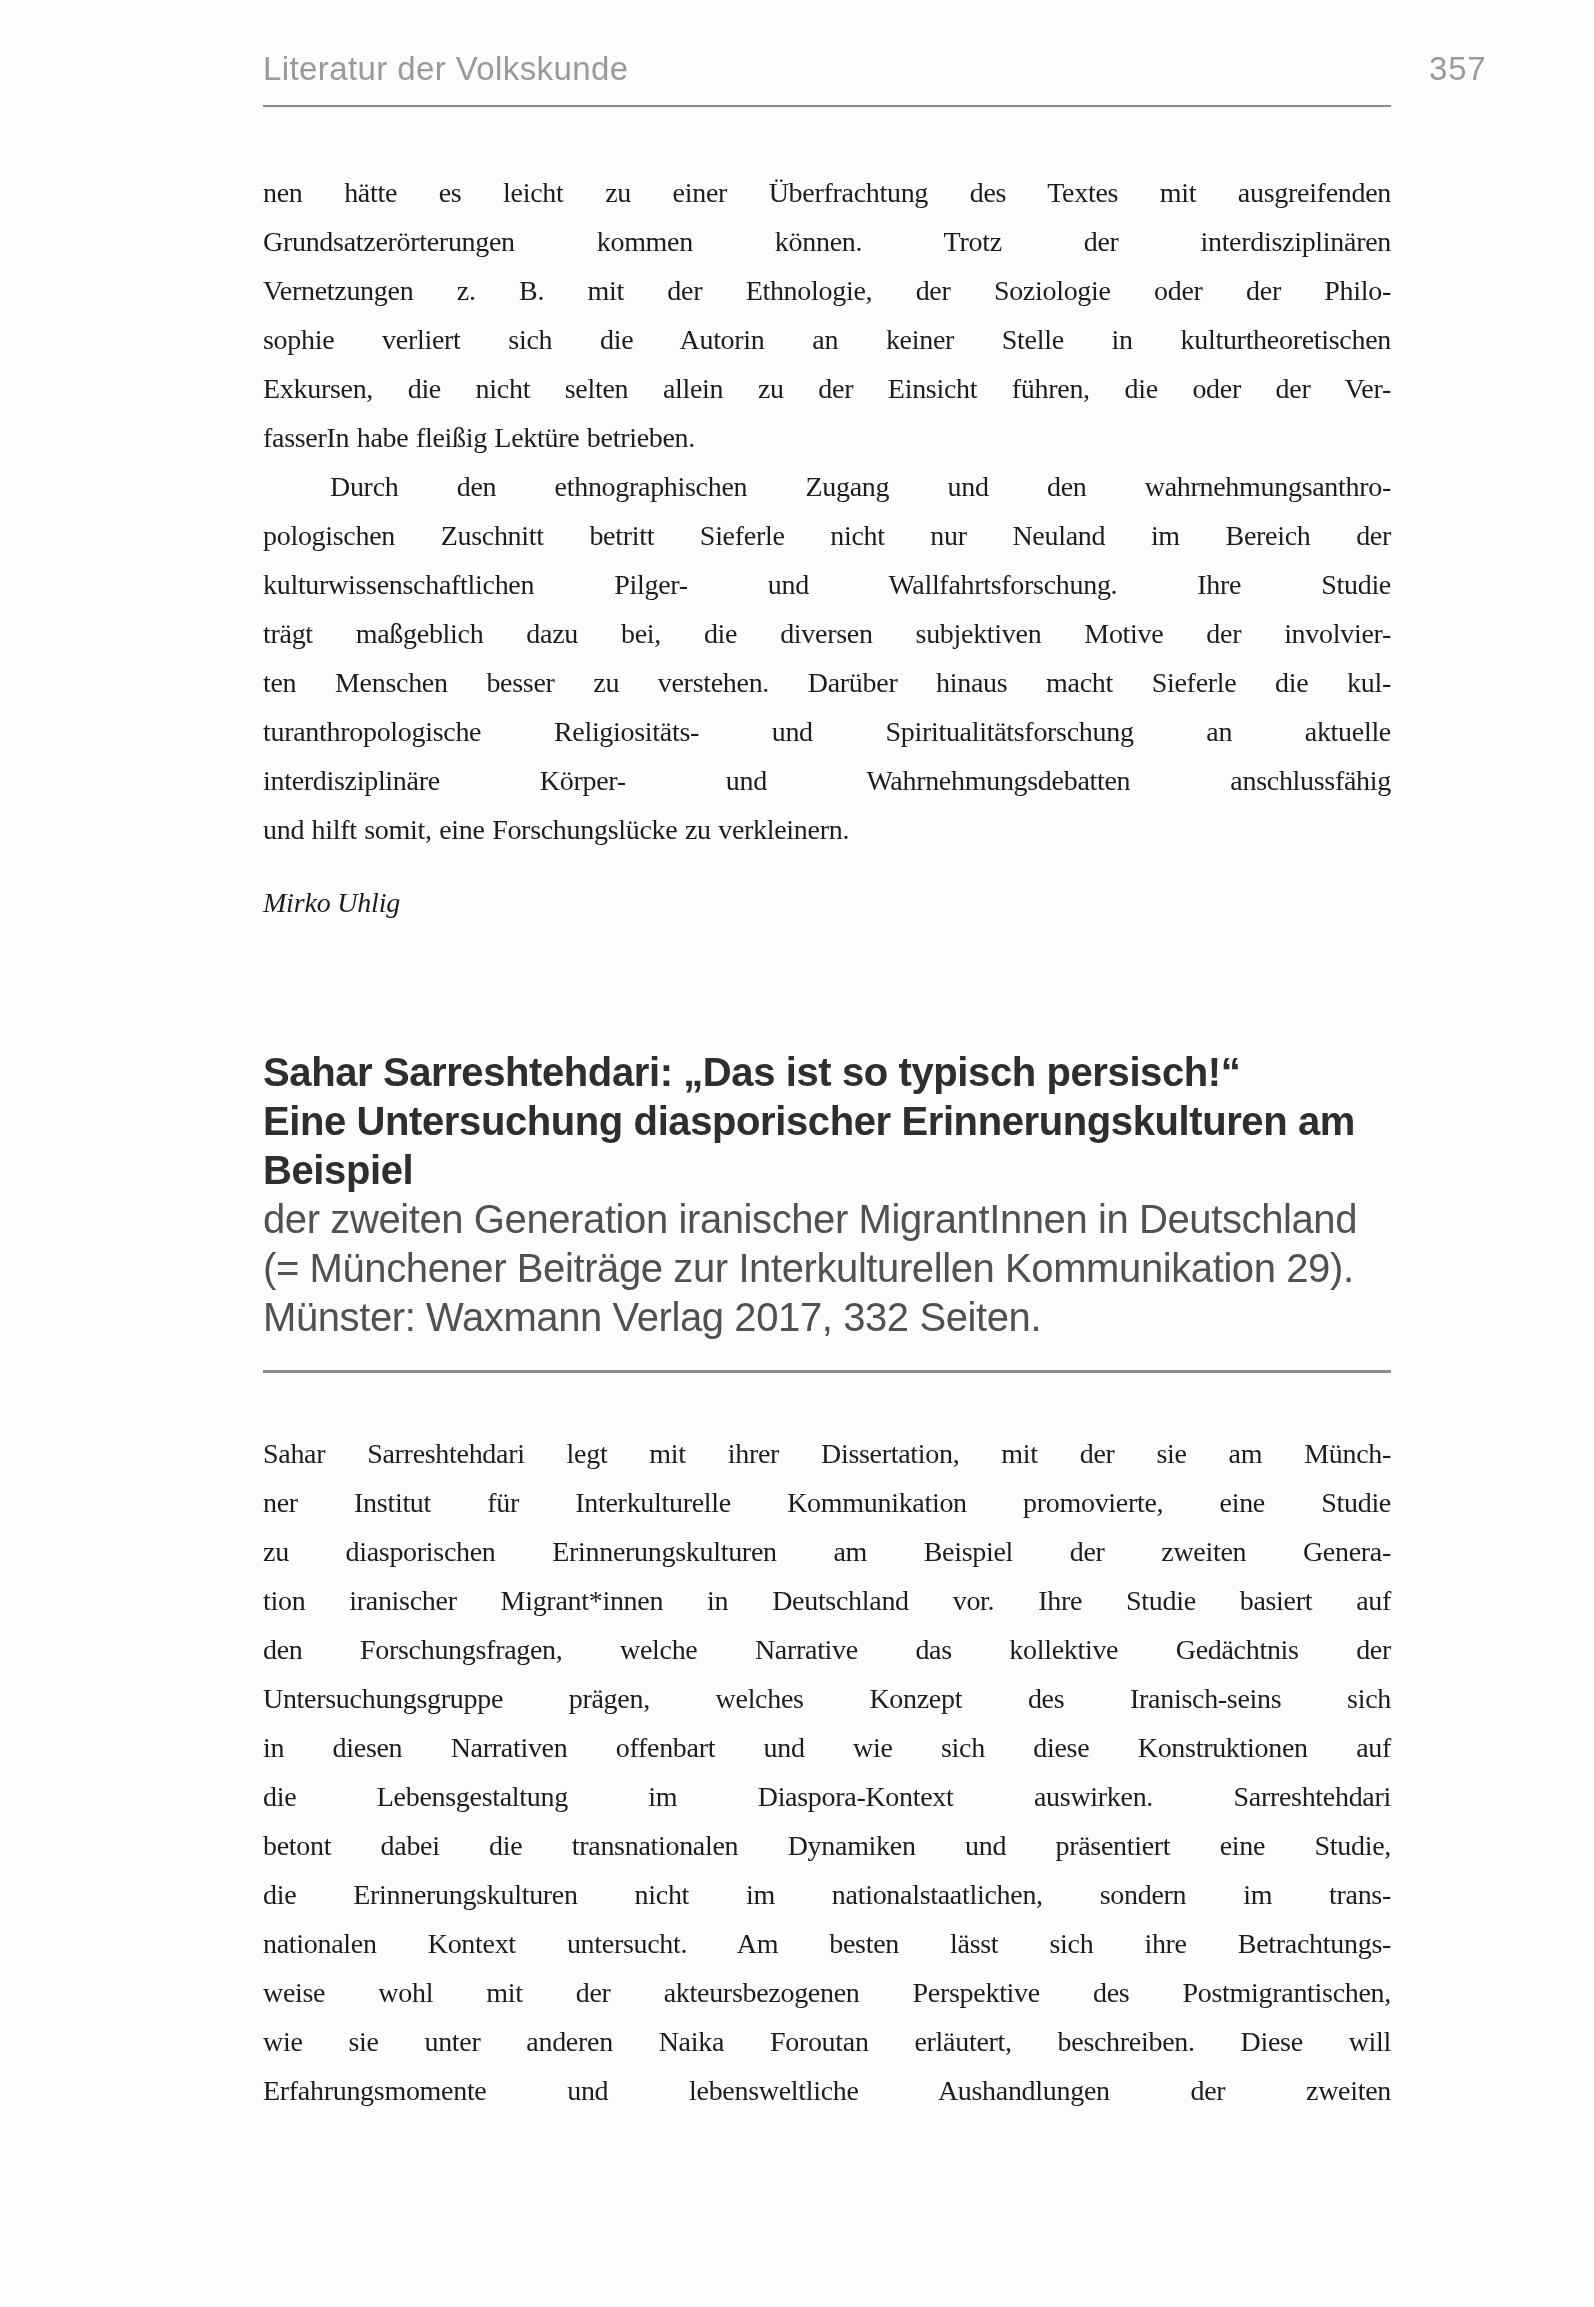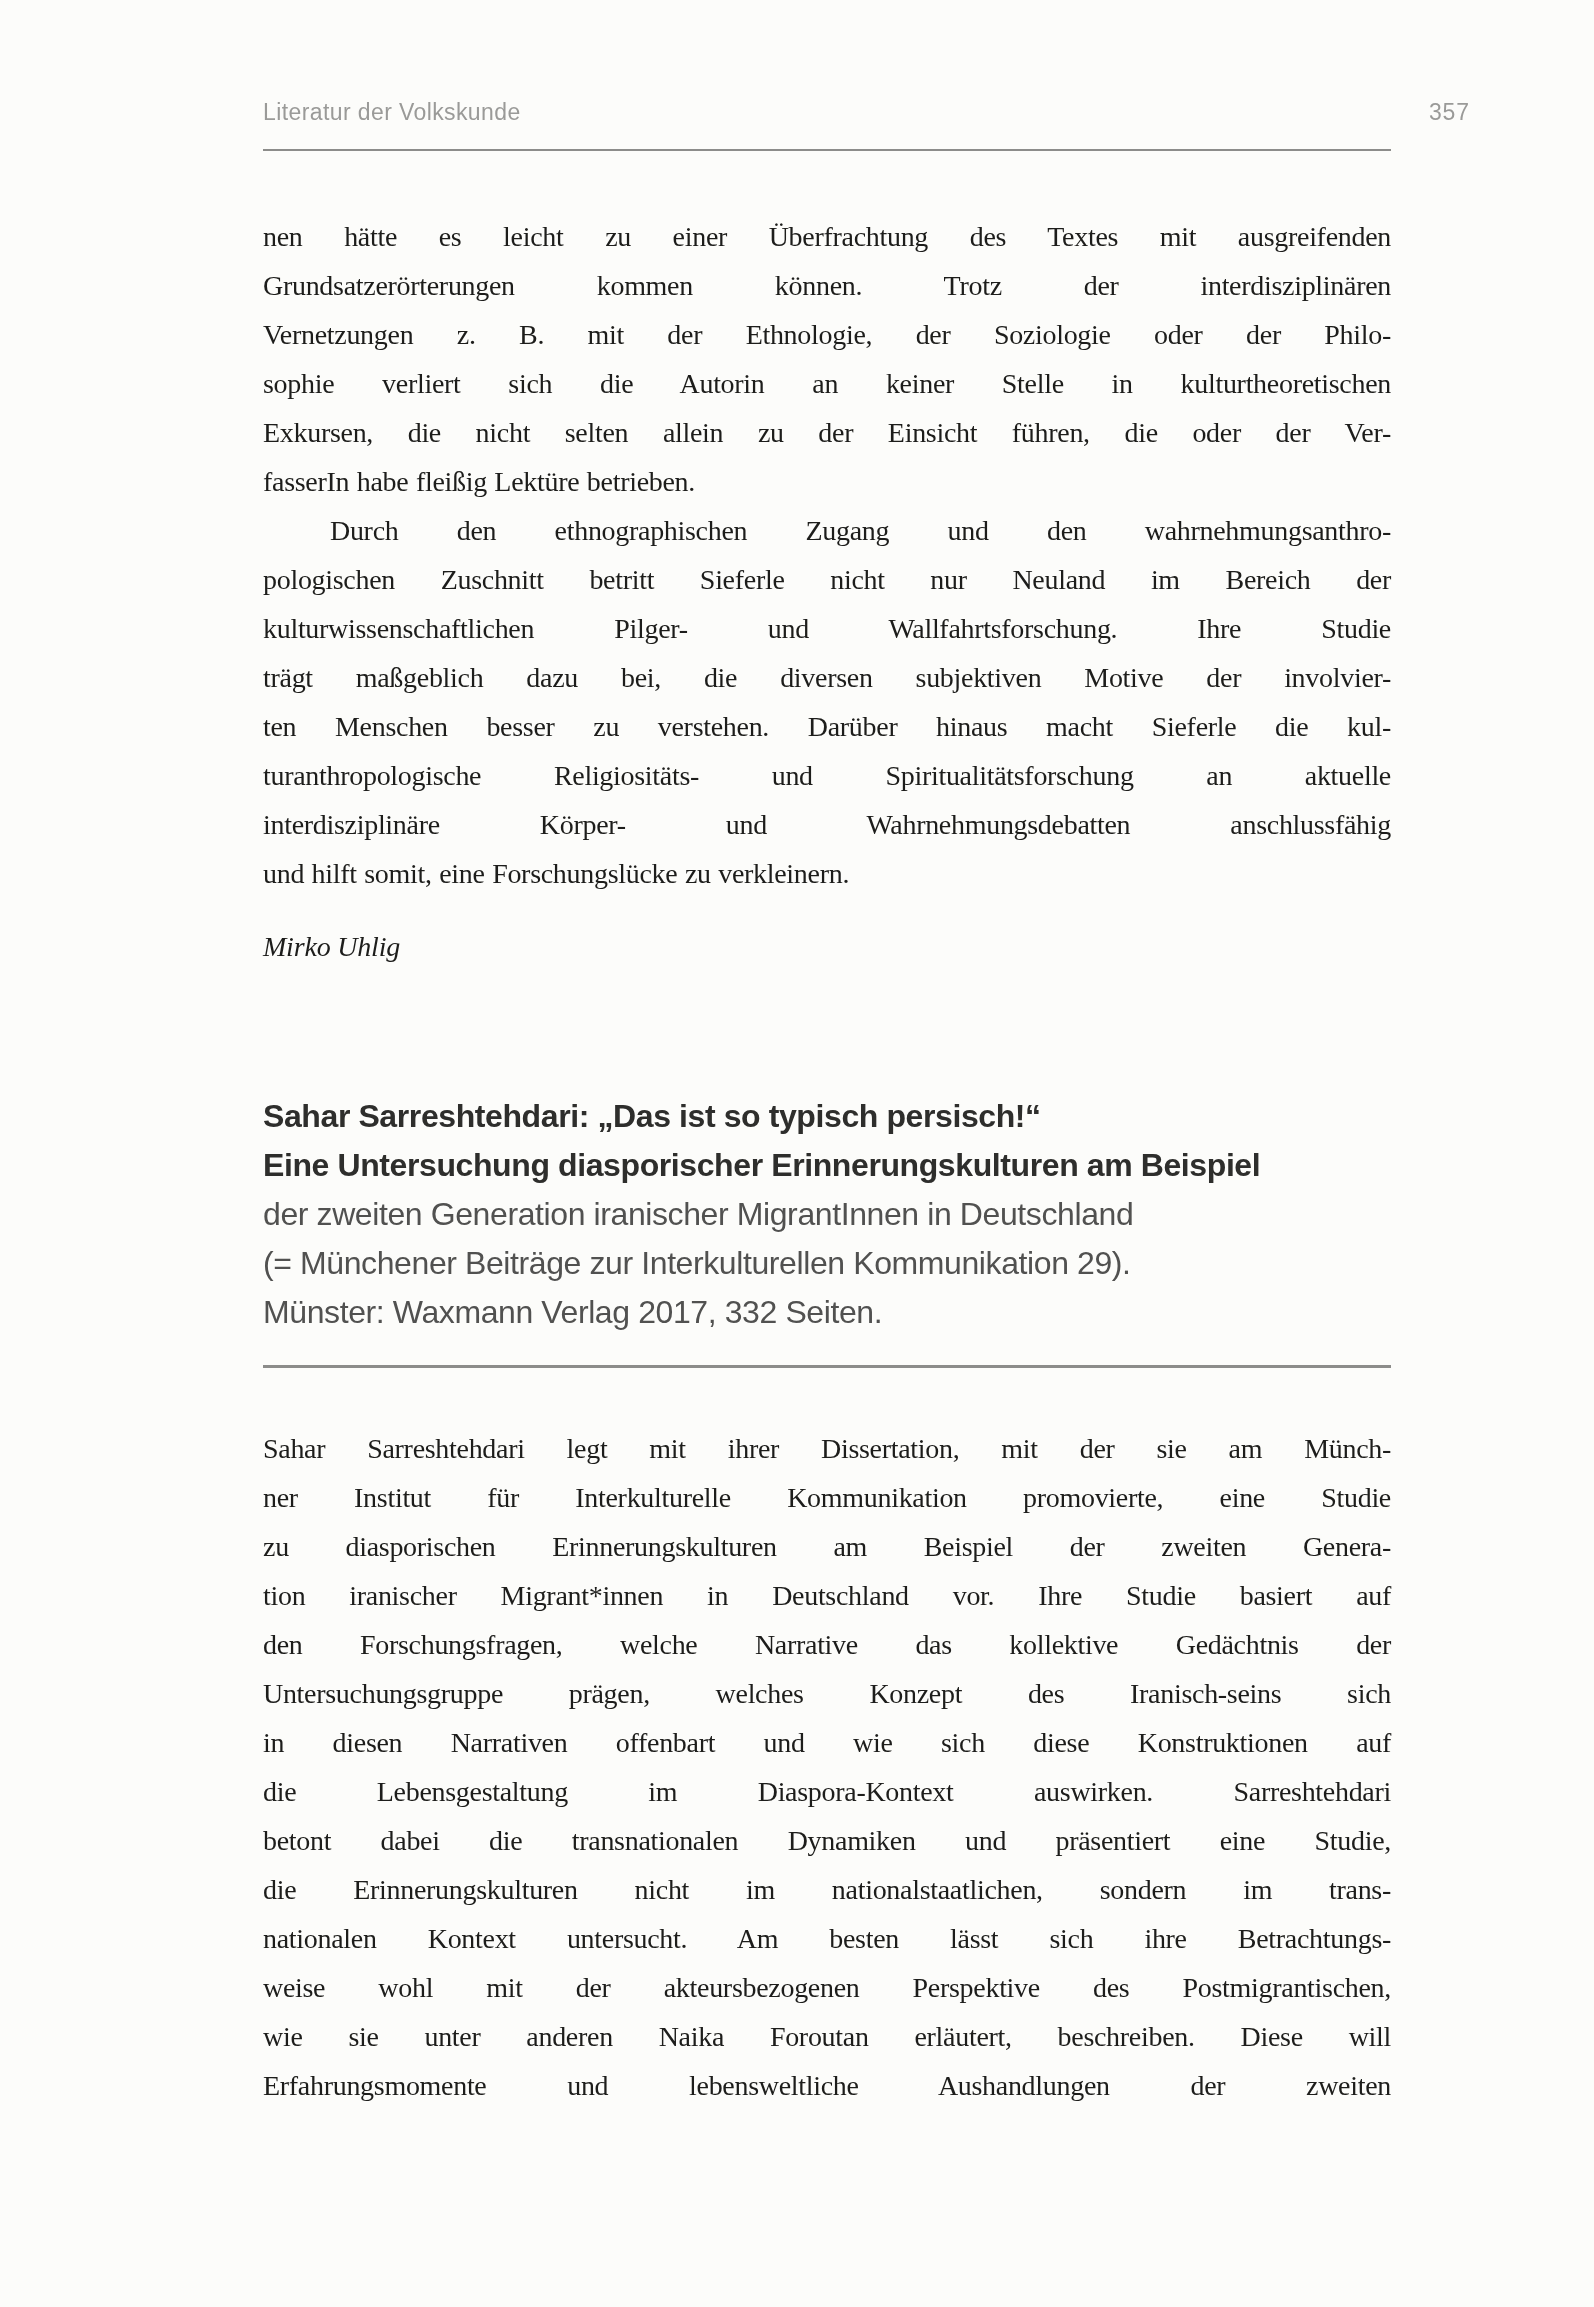--- a/index.html
+++ b/index.html
@@ -25,24 +25,24 @@
     background: var(--page_background);
     font-family: "Liberation Serif", "DejaVu Serif", serif;
     color: var(--body_text);
   }
   .content { width: 1128px; }
 
   
   .running-header {
     position: relative;
     width: 1128px;
-    margin-top: 96px;
+    margin-top: 52px;
     height: 33px;
     font-family: "Liberation Sans", "DejaVu Sans", sans-serif;
-    font-size: 23px;
+    font-size: 33px;
     line-height: 33px;
     color: var(--header_gray);
     letter-spacing: 0.4px;
   }
   .running-header .pagenum {
     position: absolute;
     left: 1166px;
     top: 0;
     letter-spacing: 0.8px;
   }
@@ -78,21 +78,21 @@
     line-height: 49px;
     font-style: italic;
     letter-spacing: -0.2px;
   }
 
   
   .heading {
     margin-top: 121px;
     width: 1128px;
     font-family: "Liberation Sans", "DejaVu Sans", sans-serif;
-    font-size: 32px;
+    font-size: 40px;
     line-height: 49px;
     letter-spacing: -0.4px;
   }
   .heading-title .line { font-weight: bold; color: var(--heading_strong); }
   .heading-meta .line { font-weight: normal; color: var(--heading_soft); }
 
   .p-body { margin-top: 56px; }
 </style>
 </head>
 <body>

